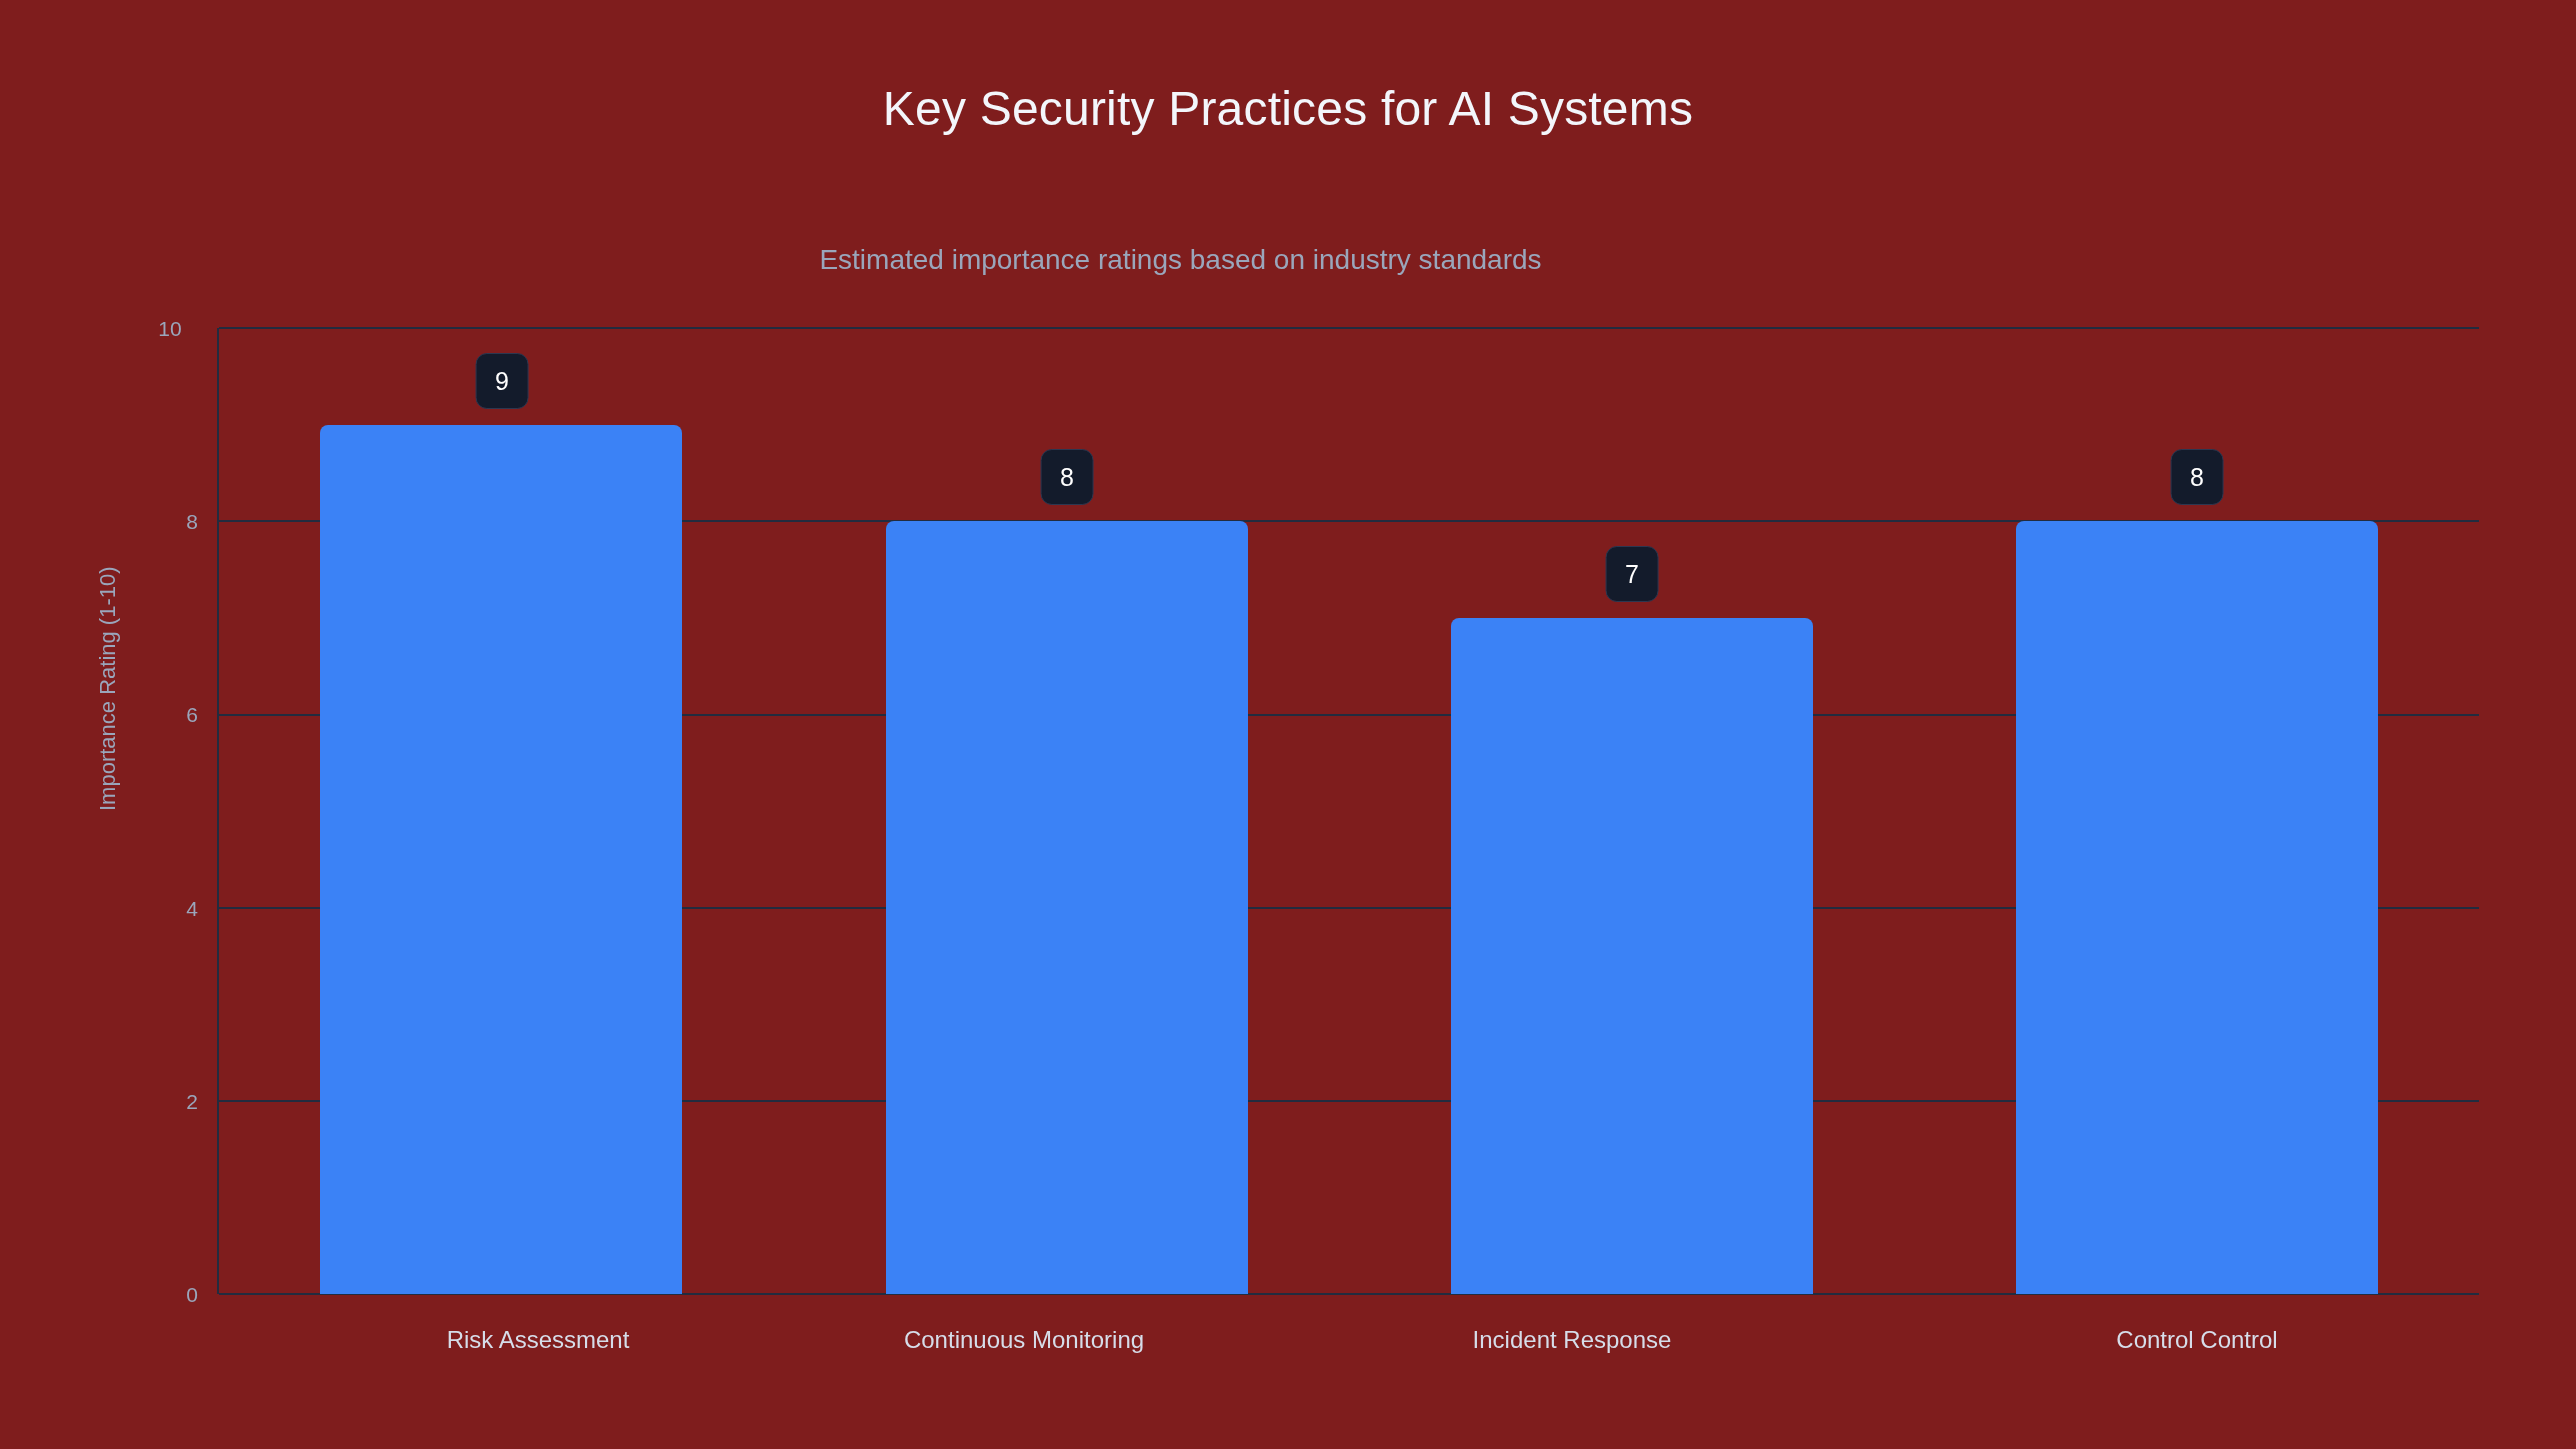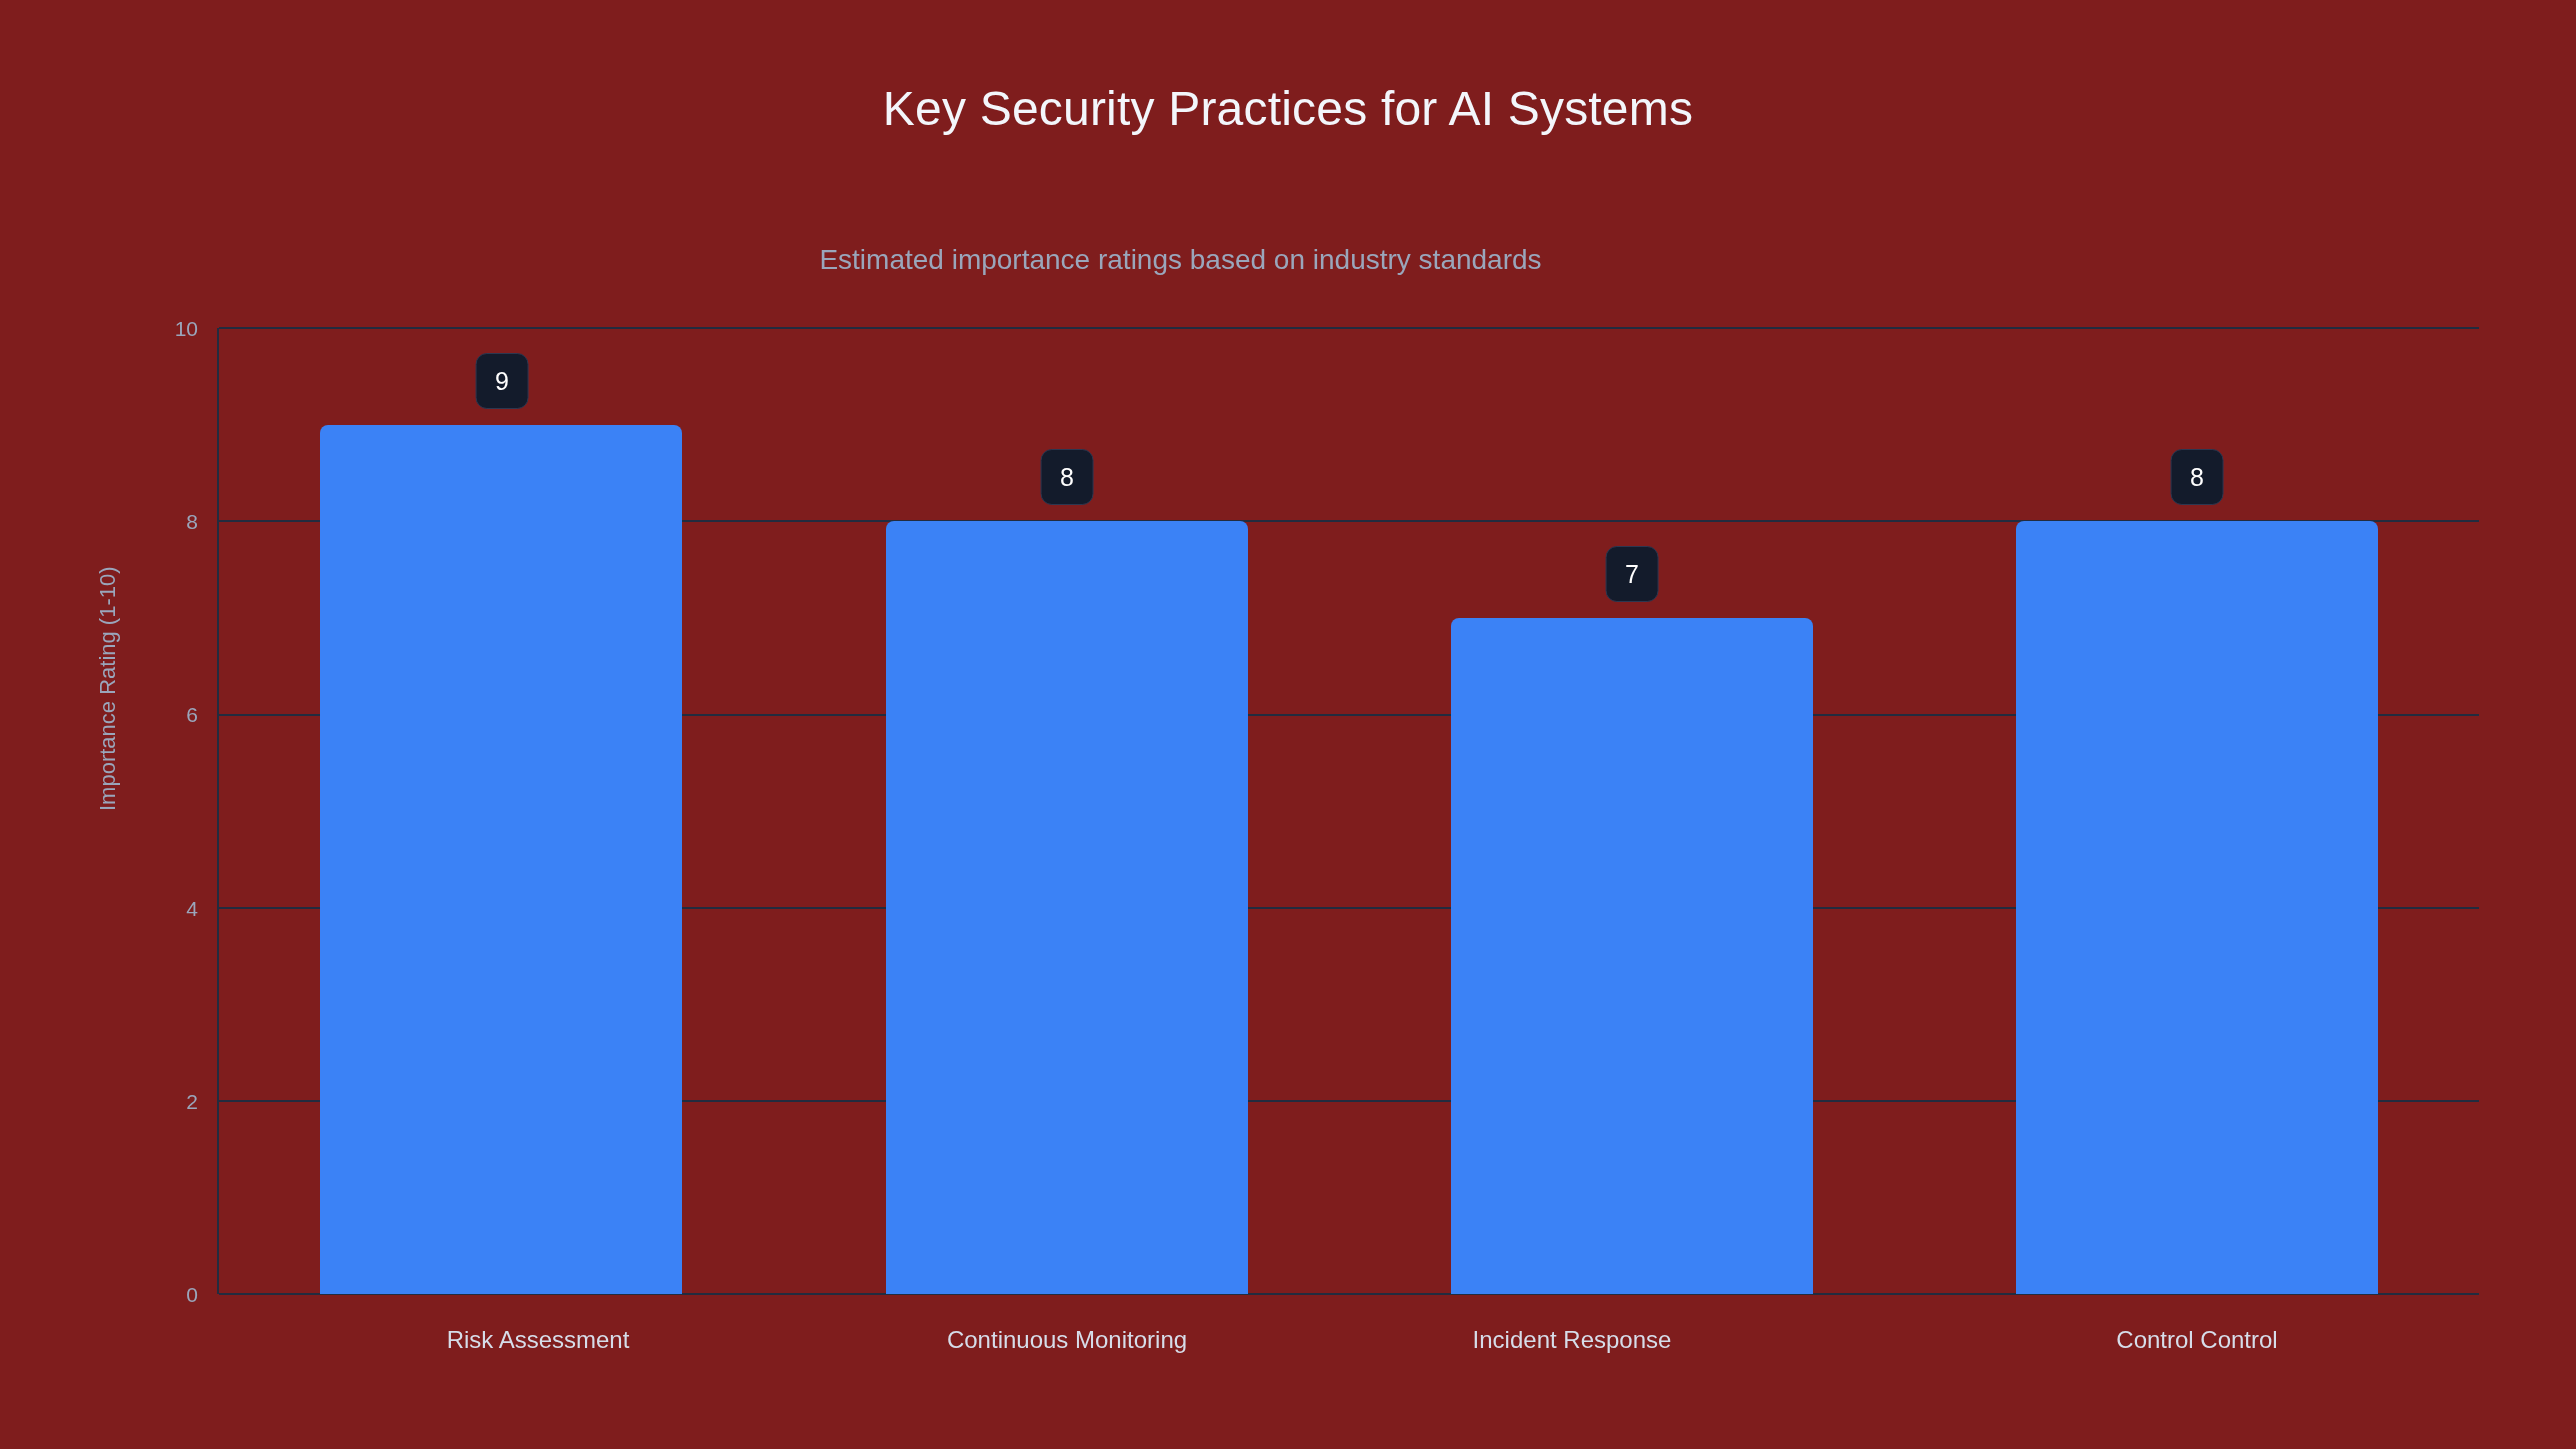--- a/index.html
+++ b/index.html
@@ -142,21 +142,21 @@
   <div class="chart-subtitle">Estimated importance ratings based on industry standards</div>
 
   <div class="yaxis-title">Importance Rating (1-10)</div>
 
   <div id="ytick-layer">
       <div class="ytick" style="left: 142px; right: auto; top: 1284px;">0</div>
       <div class="ytick" style="left: 142px; right: auto; top: 1091px;">2</div>
       <div class="ytick" style="left: 142px; right: auto; top: 898px;">4</div>
       <div class="ytick" style="left: 142px; right: auto; top: 704px;">6</div>
       <div class="ytick" style="left: 142px; right: auto; top: 511px;">8</div>
-      <div class="ytick" style="left: 142px; right: auto; top: 318px;">10</div>
+      <div class="ytick" style="left: 142px; right: auto; top: 318px; text-align: center;">10</div>
     </div>
 
   <div class="plot-area" id="plot-area">
     <div class="axis-line-y"></div>
     <div id="grid-layer">
         <div class="gridline" style="top: 965px;"></div>
         <div class="gridline" style="top: 772px;"></div>
         <div class="gridline" style="top: 579px;"></div>
         <div class="gridline" style="top: 386px;"></div>
         <div class="gridline" style="top: 192px;"></div>
@@ -165,21 +165,21 @@
     <div id="bar-layer">
         <div class="bar" style="left: 101px; width: 362px; height: 869px; background: rgb(59, 130, 246);"></div>
         <div class="bar" style="left: 667px; width: 362px; height: 773px; background: rgb(59, 130, 246);"></div>
         <div class="bar" style="left: 1232px; width: 362px; height: 676px; background: rgb(59, 130, 246);"></div>
         <div class="bar" style="left: 1797px; width: 362px; height: 773px; background: rgb(59, 130, 246);"></div>
       </div>
   </div>
 
   <div id="xtick-layer">
       <div class="xtick" style="left: 502px; margin-left: 36px;">Risk Assessment</div>
-      <div class="xtick" style="left: 1067px;">Continuous Monitoring</div>
+      <div class="xtick" style="left: 1024px;">Continuous Monitoring</div>
       <div class="xtick" style="left: 1572px;">Incident Response</div>
       <div class="xtick" style="left: 2197px;">Control Control</div>
     </div>
   <div id="badge-layer">
       <div class="value-badge" style="left: 502px; top: 353px;">9</div>
       <div class="value-badge" style="left: 1067px; top: 449px;">8</div>
       <div class="value-badge" style="left: 1632px; top: 546px;">7</div>
       <div class="value-badge" style="left: 2197px; top: 449px;">8</div>
     </div>
 

